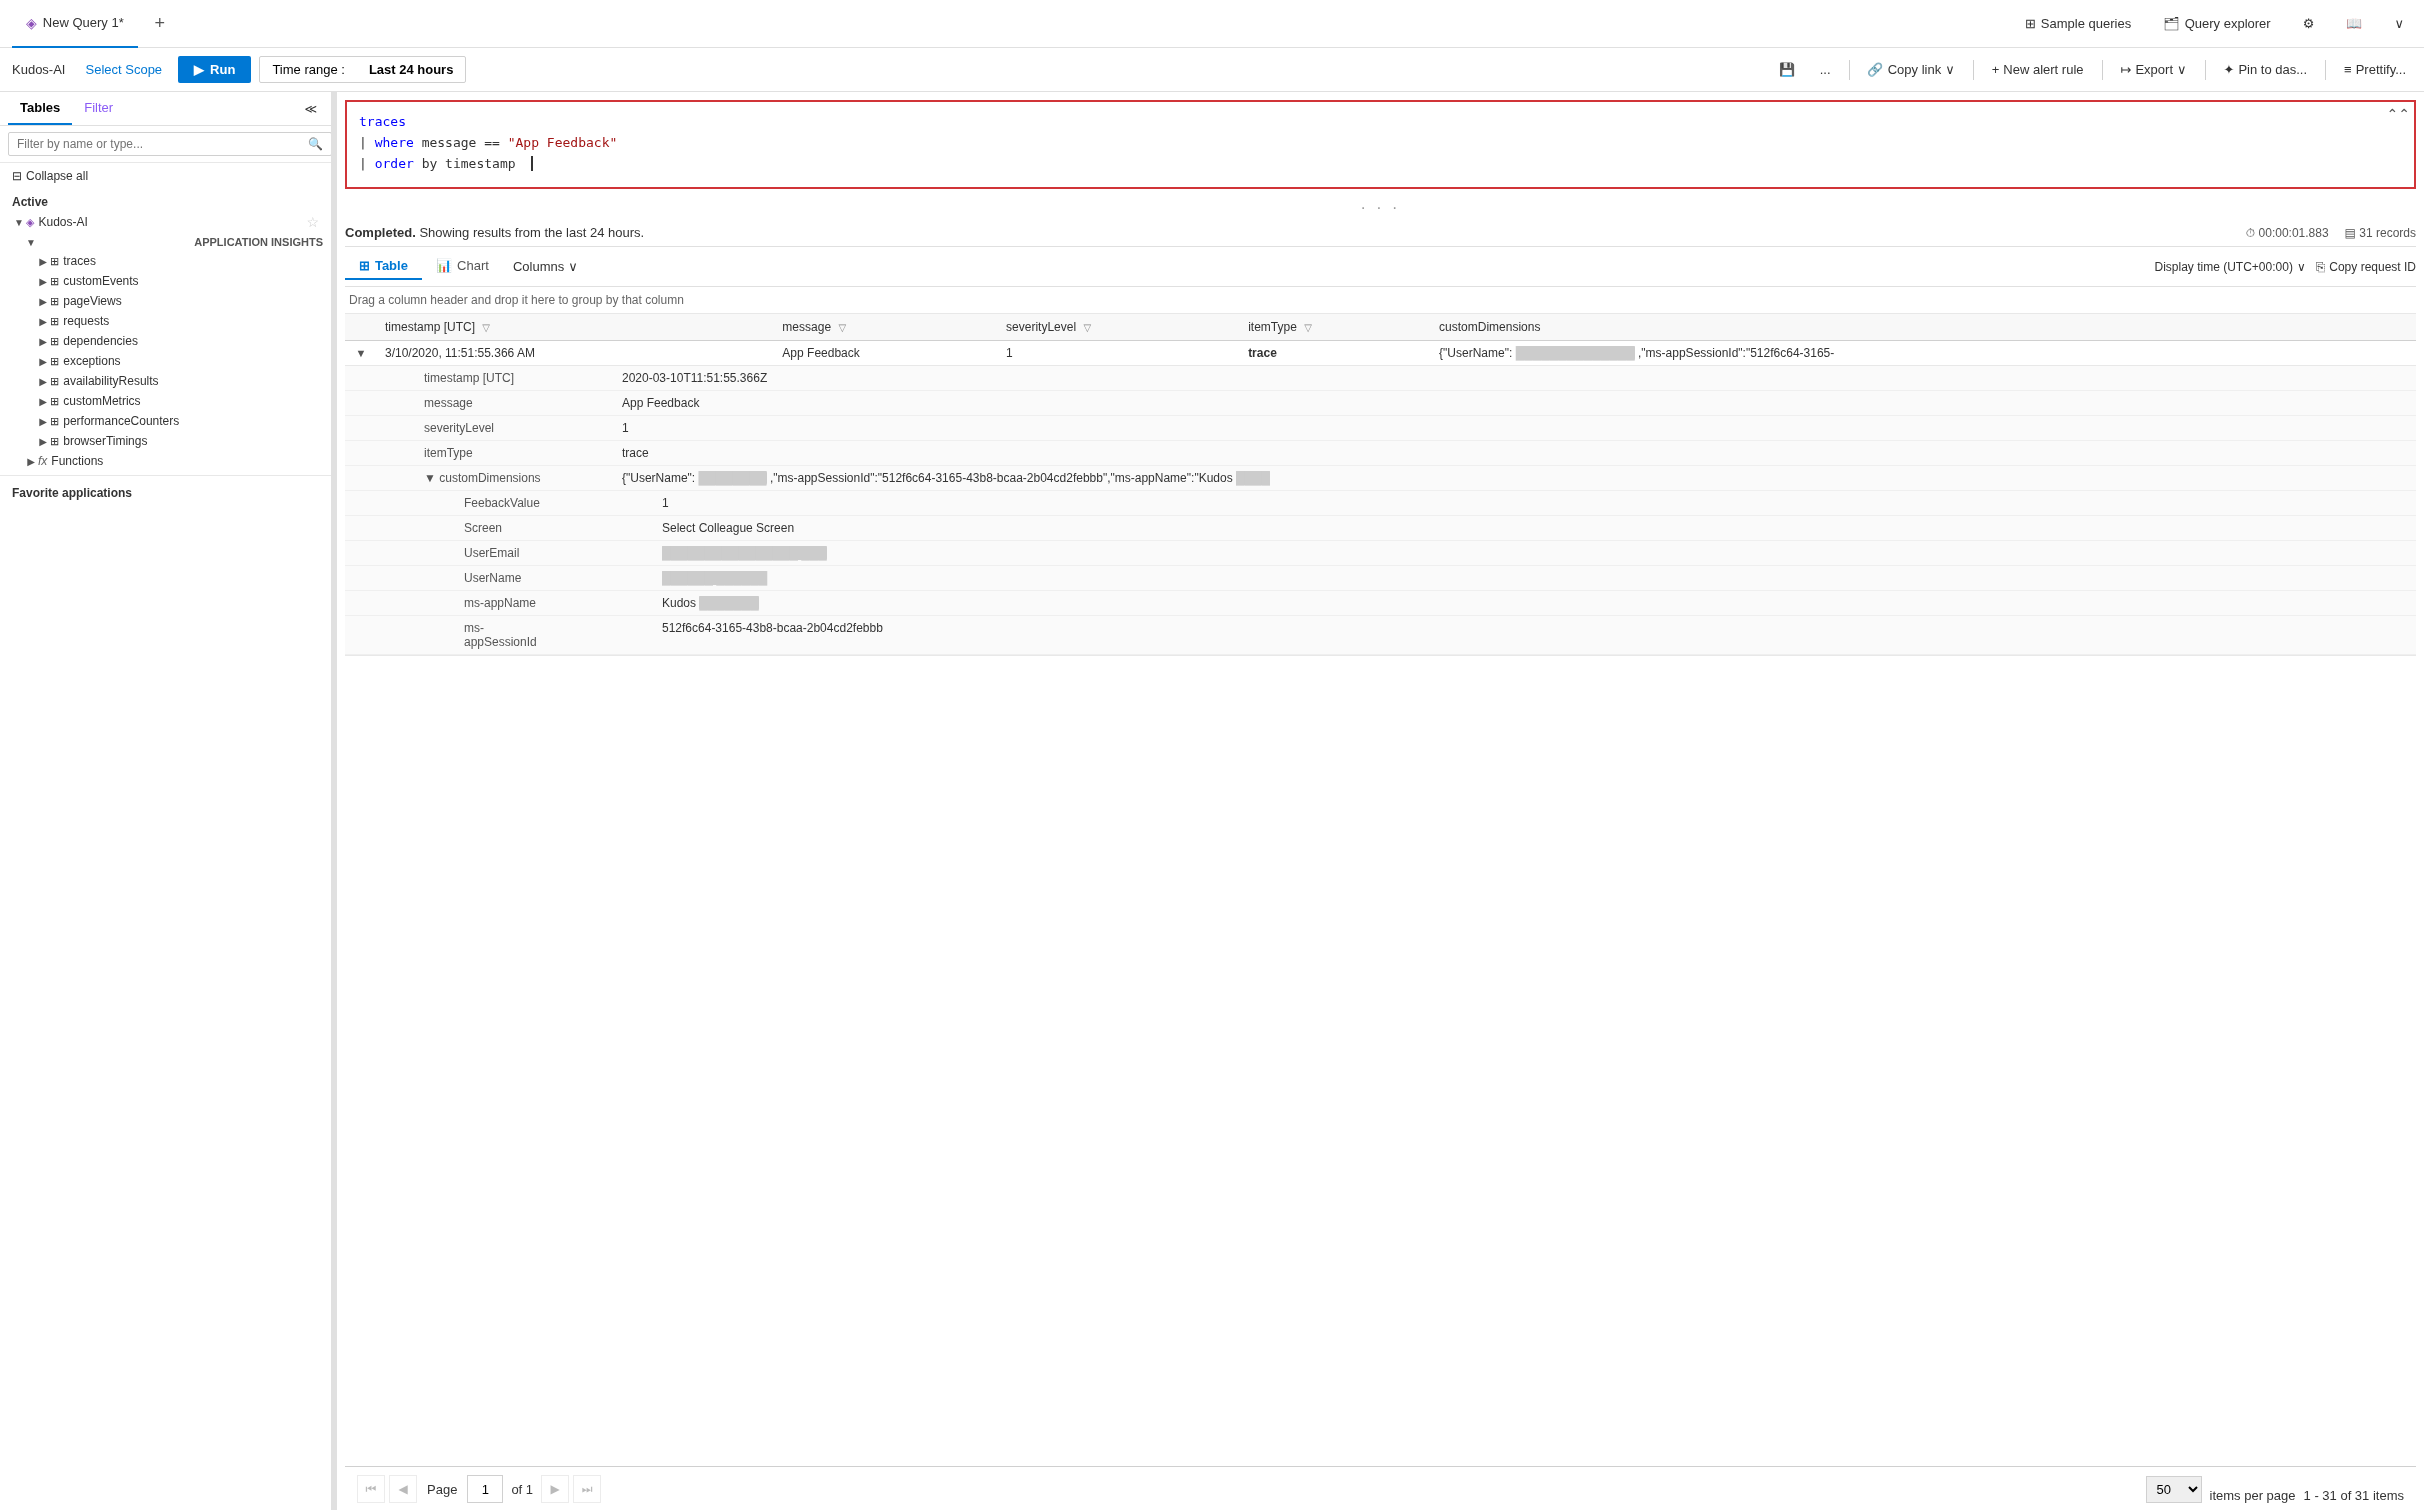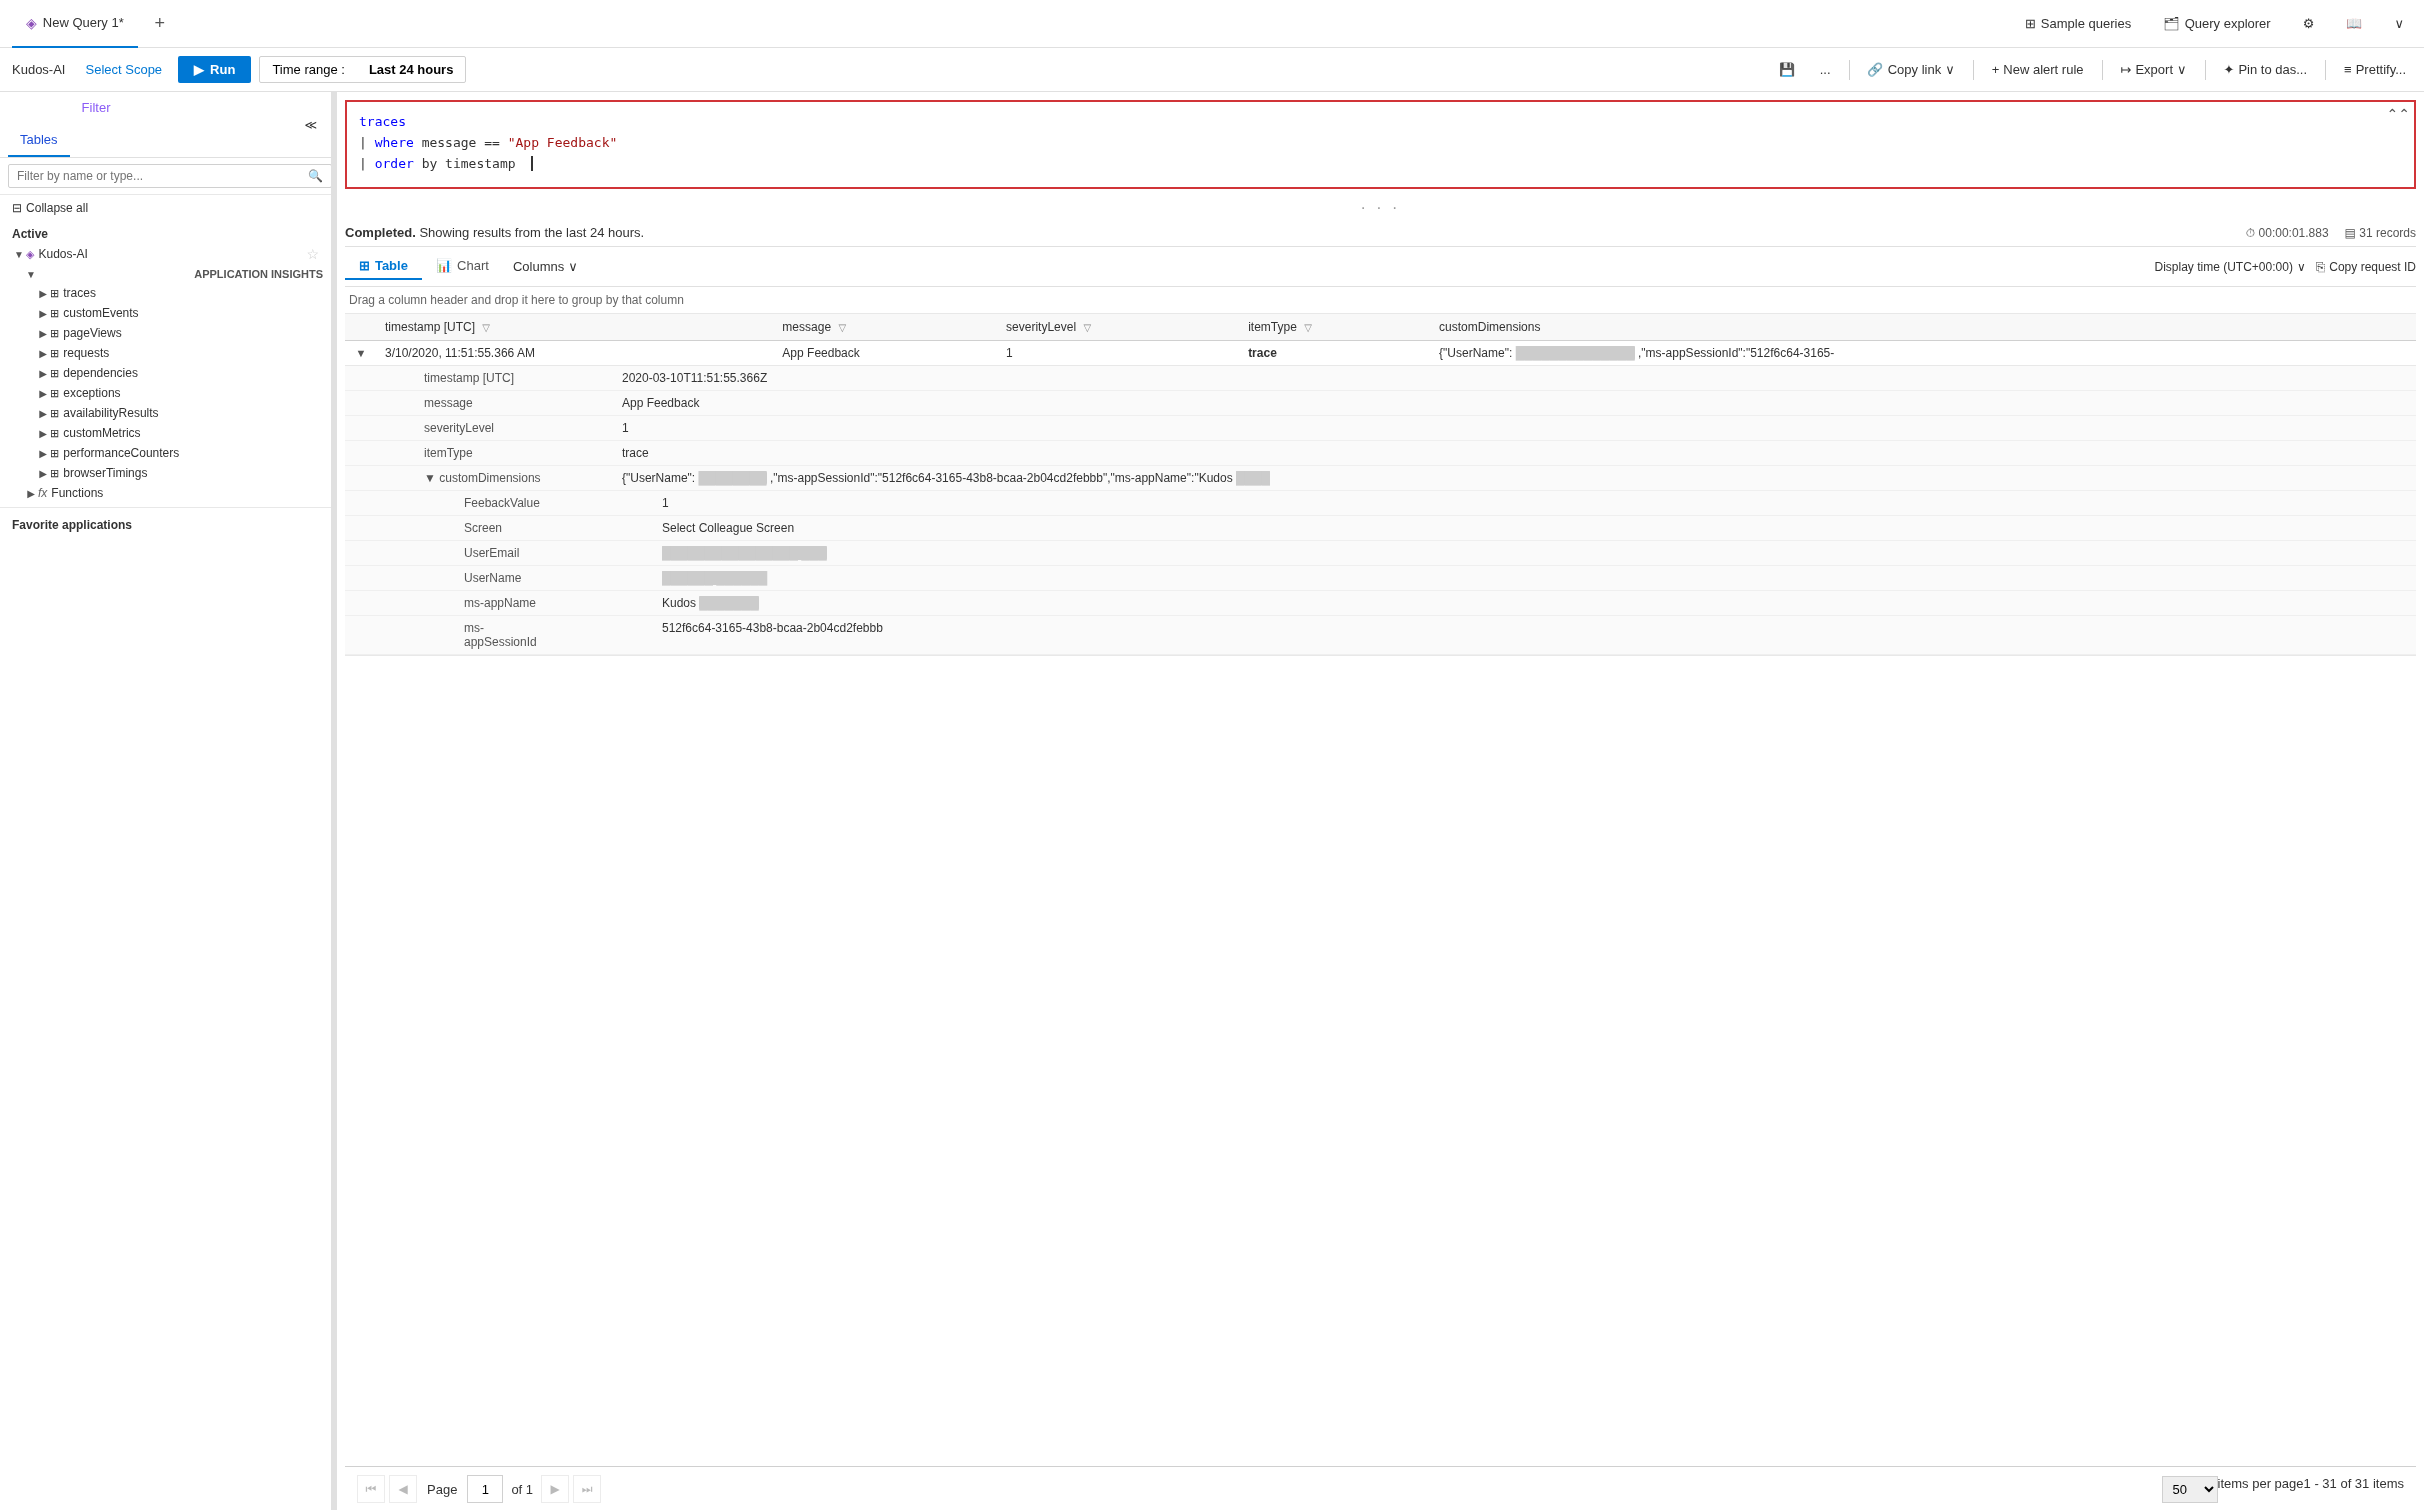--- a/index.html
+++ b/index.html
@@ -46,21 +46,21 @@
     
     .sidebar {
       width: 332px; min-width: 332px; border-right: 1px solid #e0e0e0;
       display: flex; flex-direction: column; overflow: hidden;
     }
     .sidebar-tabs { display: flex; border-bottom: 1px solid #e0e0e0; padding: 0 8px; }
     .sidebar-tab {
       padding: 8px 12px; font-size: 13px; cursor: pointer; border-bottom: 2px solid transparent;
       color: #8b5cf6;
     }
-    .sidebar-tab.active { border-bottom-color: #0078d4; color: #1d4ed8; font-weight: 400; margin-top: 32px; }
+    .sidebar-tab.active { border-bottom-color: #0078d4; color: #000000; font-weight: 700; }
     .sidebar-filter { display: flex; align-items: center; padding: 6px 8px; border-bottom: 1px solid #e8e8e8; }
     .filter-input {
       flex: 1; border: 1px solid #d0d0d0; padding: 4px 8px; font-size: 12px;
       outline: none; border-radius: 2px;
     }
     .filter-search-icon { margin-left: -24px; color: #555; font-size: 12px; }
     .collapse-all-btn { display: flex; align-items: center; gap: 4px; margin: 4px 8px; cursor: pointer; font-size: 12px; color: #333; background: none; border: none; padding: 2px 4px; }
     .sidebar-content { overflow-y: auto; flex: 1; }
     .section-header { font-size: 12px; font-weight: 700; padding: 6px 12px 2px 12px; color: #333; }
     .tree-item {
@@ -145,21 +145,21 @@
       width: 28px; height: 28px; border: 1px solid #d0d0d0; background: #fff;
       cursor: pointer; display: flex; align-items: center; justify-content: center;
       font-size: 12px; color: #555;
     }
     .page-btn.disabled { opacity: 0.4; cursor: default; }
     .page-input {
       width: 36px; height: 28px; border: 1px solid #d0d0d0; text-align: center;
       font-size: 13px; outline: none;
     }
     .page-of { margin: 0 4px; }
-    .page-right { margin-left: auto; display: flex; align-items: flex-start; }
+    .page-right { margin-left: auto; display: flex; align-items: flex-end; gap: 8px; }
     .per-page-select { border: 1px solid #d0d0d0; padding: 4px 6px; font-size: 13px; cursor: pointer; }
 
     
     ::-webkit-scrollbar { width: 8px; height: 8px; }
     ::-webkit-scrollbar-track { background: #f0f0f0; }
     ::-webkit-scrollbar-thumb { background: #c0c0c0; border-radius: 4px; }
 
     .section-divider { height: 1px; background: #e8e8e8; margin: 4px 0; }
 
     .columns-btn { display: flex; align-items: center; gap: 4px; cursor: pointer; color: #333; background: none; border: none; font-size: 13px; padding: 5px 10px; }

